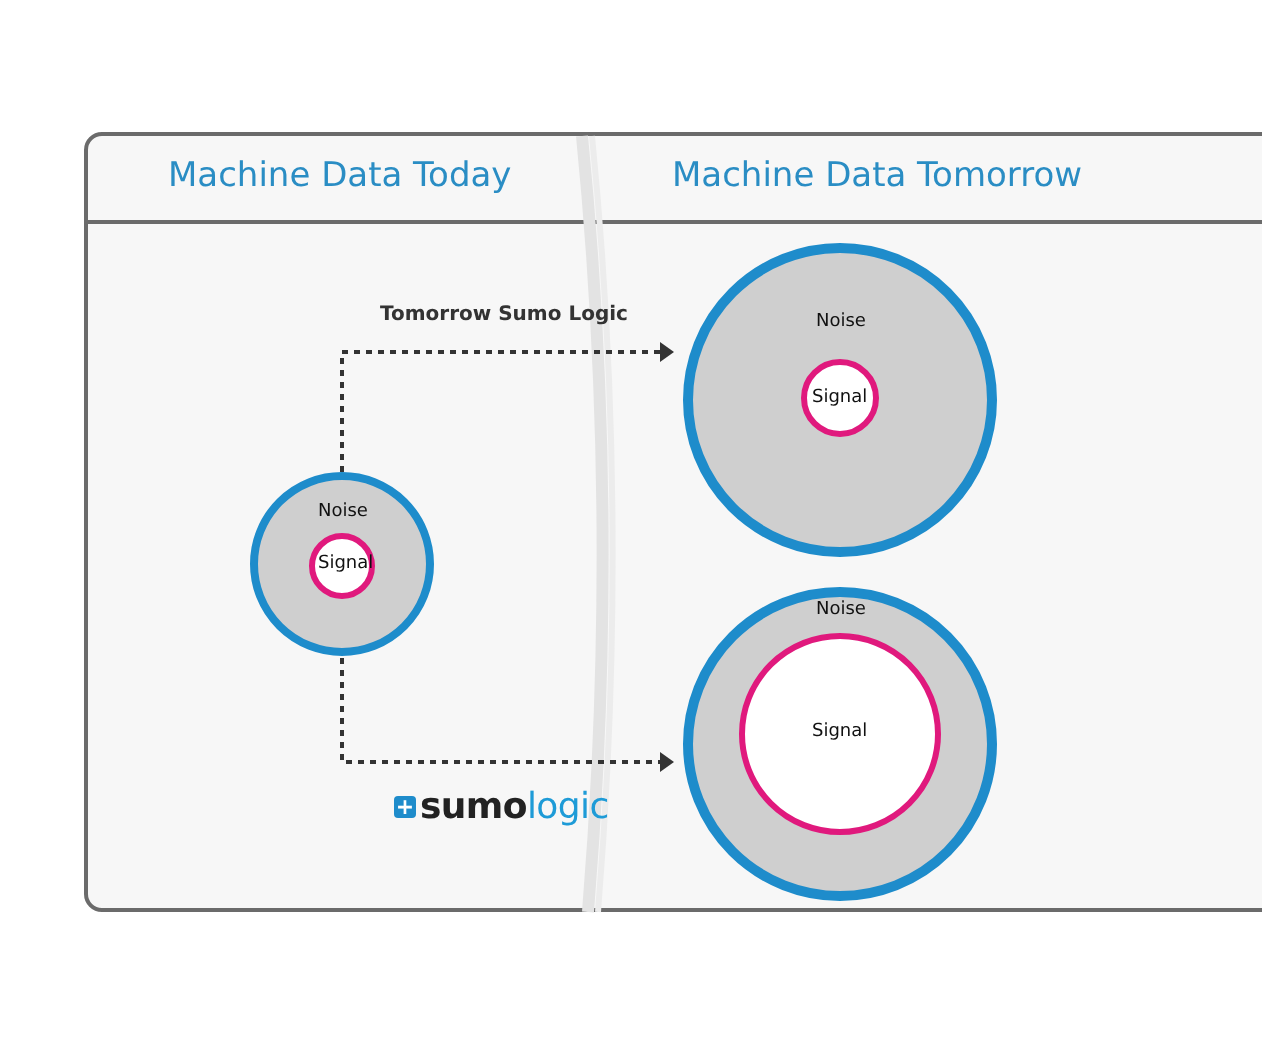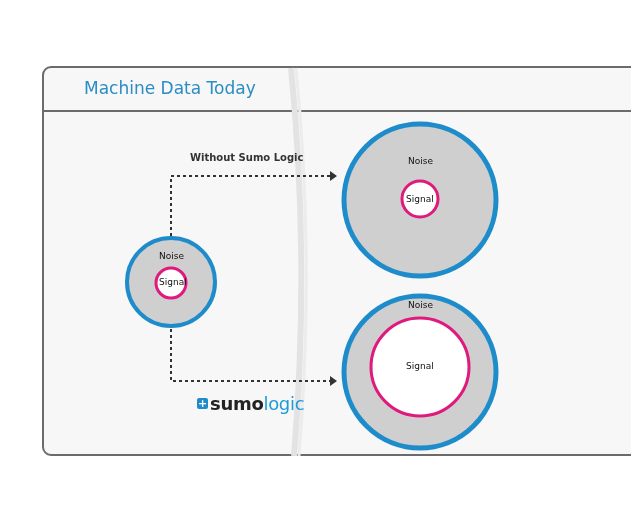--- a/index.html
+++ b/index.html
@@ -15,20 +15,21 @@
   .logo-text { font-size: 18px; font-weight: bold; color: #222; letter-spacing: -0.3px; }
   .logo-text .accent { color: #1e9bd7; font-weight: normal; }
   .label { position: absolute; white-space: nowrap; }
 </style>
 </head>
 <body>
 
 <div class="frame">
   <div class="header-divider"></div>
   <div class="col-title today">Machine Data Today</div>
+  <div class="col-title tomorrow">Machine Data Tomorrow</div>
 </div>
 
 <svg class="diagram" width="631" height="522" viewBox="0 0 631 522">
 
   <path d="M291 68 Q 310 260 294 456" stroke="#e3e3e3" stroke-width="6" fill="none"></path>
   <path d="M296 68 Q 315 260 299 456" stroke="#ececec" stroke-width="3" fill="none"></path>
 
   <g>
     <polyline points="171,236 171,176 330,176" fill="none" stroke="#333" stroke-width="2" stroke-dasharray="3,3"></polyline>
     <polygon points="330,171 337,176 330,181" fill="#333"></polygon>
@@ -47,21 +48,21 @@
     <circle cx="420" cy="200" r="76" fill="#cfcfcf" stroke="#1e8ccb" stroke-width="5"></circle>
     <circle cx="420" cy="199" r="18" fill="#ffffff" stroke="#e0197d" stroke-width="3"></circle>
   </g>
 
   <g>
     <circle cx="420" cy="372" r="76" fill="#cfcfcf" stroke="#1e8ccb" stroke-width="5"></circle>
     <circle cx="420" cy="367" r="49" fill="#ffffff" stroke="#e0197d" stroke-width="3"></circle>
   </g>
 </svg>
 
-<div class="label" style="left:190px; top:152px; font-size:10px; font-weight:bold; color:#333;">Without Sumo Logic</div>
+<div class="label" style="left:190px; top:152px; font-size:10px; font-weight:bold; color:#333;">Tomorrow Sumo Logic</div>
 
 <div class="label" style="left:159px; top:251px; font-size:9px; color:#111;">Noise</div>
 <div class="label" style="left:159px; top:277px; font-size:9px; color:#111;">Signal</div>
 
 <div class="label" style="left:408px; top:156px; font-size:9px; color:#111;">Noise</div>
 <div class="label" style="left:406px; top:194px; font-size:9px; color:#111;">Signal</div>
 
 <div class="label" style="left:408px; top:300px; font-size:9px; color:#111;">Noise</div>
 <div class="label" style="left:406px; top:361px; font-size:9px; color:#111;">Signal</div>
 

